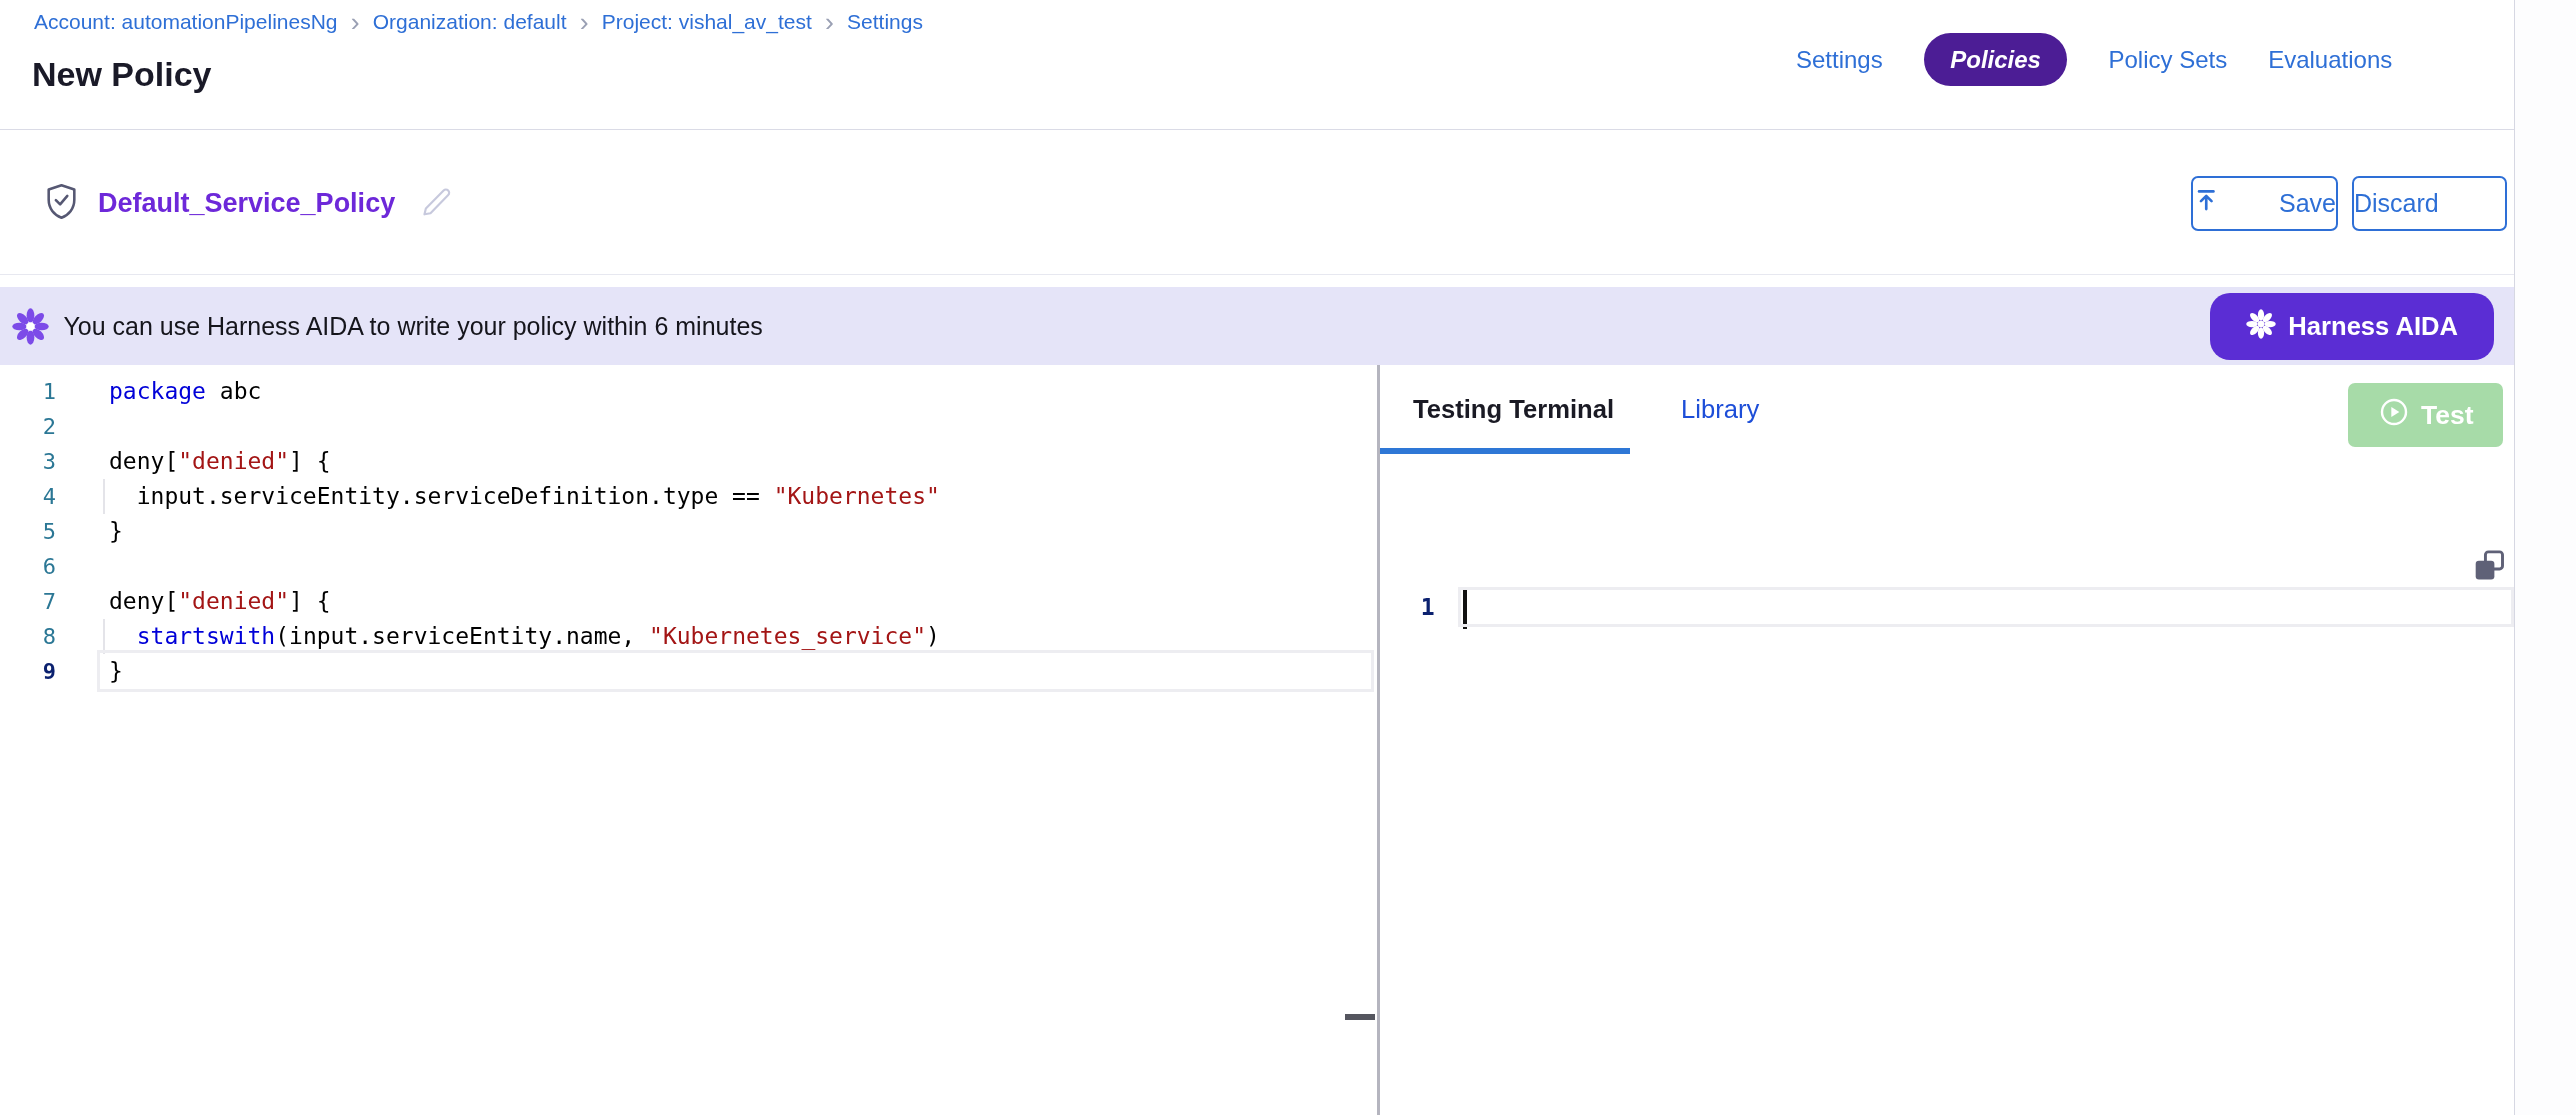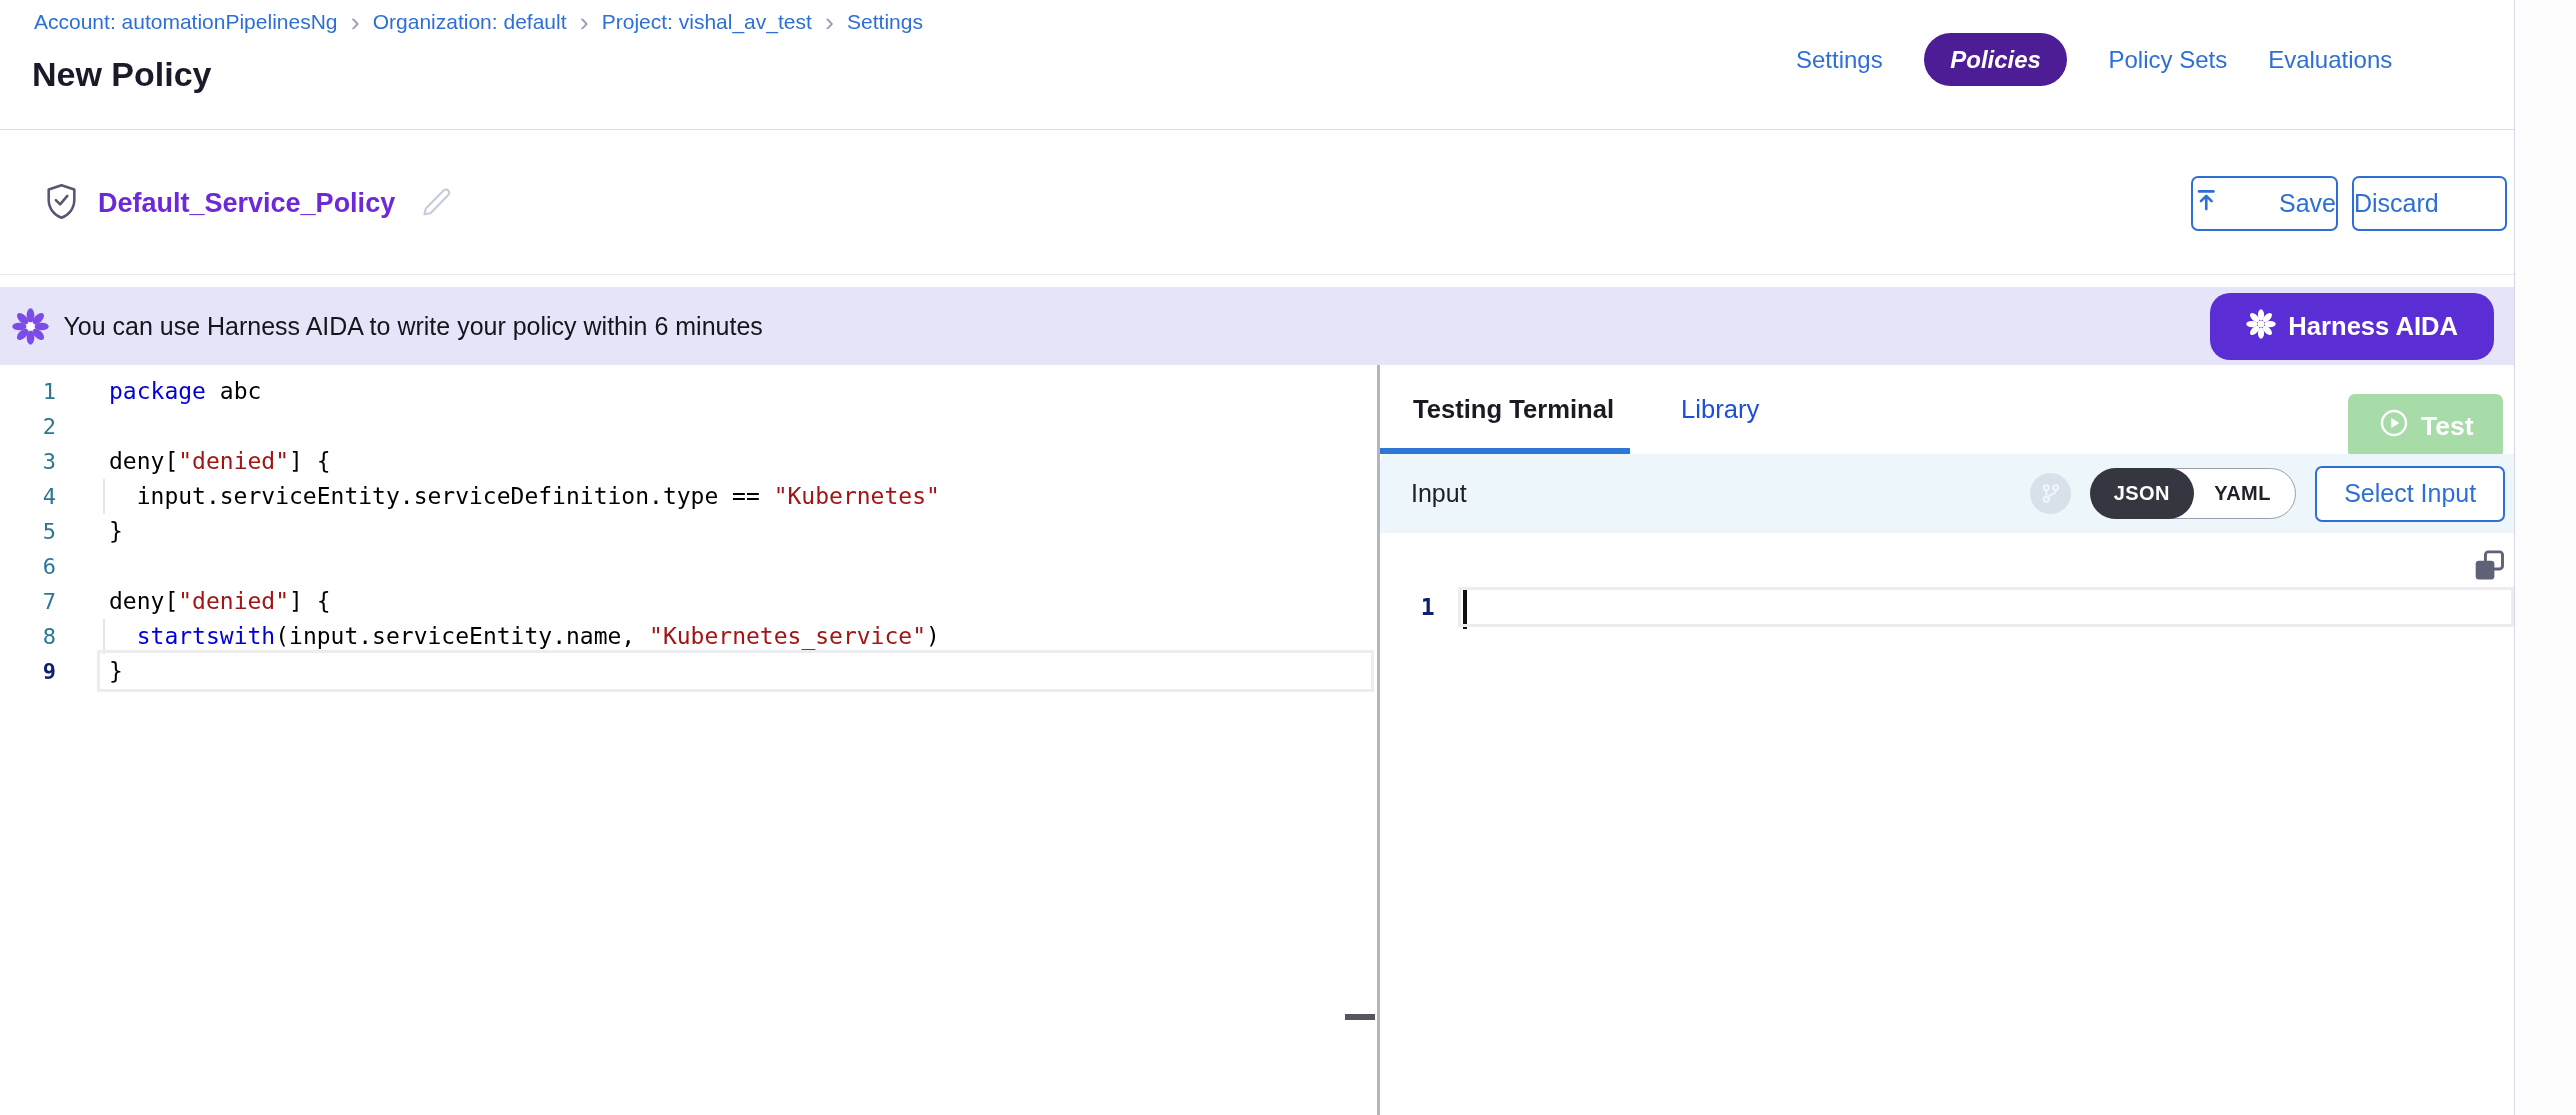--- a/index.html
+++ b/index.html
@@ -66,21 +66,21 @@
   .indent-guide { position:absolute; left:-6.2px; top:0; bottom:0; width:1.8px; background:#e4e4e9; }
   #overview-dash { position:absolute; left:1345px; top:649px; width:30px; height:6.2px; background:#55565f; }
 
   
   #testing-terminal-panel { position:absolute; left:1380px; top:365px; width:1134px; height:750px; background:#fff; }
   #rp-tabs { position:relative; height:89px; display:flex; align-items:center;
     padding-left:33px; gap:67px; }
   .rp-tab { font-size:25.6px; color:#1d4ed8; cursor:pointer; }
   .rp-tab.active { font-weight:700; color:#1a1a24; }
   #rp-underline { position:absolute; left:0; bottom:0; width:250px; height:6.2px; background:#2e77d6; }
-  #test-btn { position:absolute; right:10.6px; top:29px; width:155px; height:64px;
+  #test-btn { position:absolute; right:10.6px; top:18px; width:155px; height:64px;
     background:#a7dba8; border:none; border-radius:7px; color:#fff; font-size:26.5px;
     font-weight:700; display:flex; align-items:center; justify-content:center; gap:10.6px;
     cursor:default; font-family:inherit; }
   #input-row { position:absolute; left:0; top:89px; width:1134px; height:79px;
     background:#ecf6fb; border-top-left-radius:8.8px; display:flex; align-items:center;
     padding:0 8.8px 0 31px; }
   #input-label { font-size:25px; color:#20202a; }
   #input-row-controls { margin-left:auto; display:flex; align-items:center; gap:19.4px; }
   #branch-icon-btn { width:41px; height:41px; border-radius:50%; background:rgba(196,207,219,.55);
     display:flex; align-items:center; justify-content:center; cursor:default; border:none; }
@@ -245,40 +245,20 @@
     <button id="test-btn" disabled="">
       <span class="icon">
         <svg width="32" height="32" viewBox="0 0 24 24">
           <circle cx="12" cy="12" r="9" fill="none" stroke="#fff" stroke-width="1.8"></circle>
           <path d="M10 8.3 L16 12 L10 15.7 Z" fill="#fff"></path>
         </svg>
       </span>
       <span>Test</span>
     </button>
 
-    <div id="input-row">
-      <span id="input-label">Input</span>
-      <div id="input-row-controls">
-        <button id="branch-icon-btn">
-          <svg width="25" height="25" viewBox="0 0 24 24">
-            <circle cx="8" cy="6.5" r="2.4" fill="none" stroke="#f2f5f8" stroke-width="2"></circle>
-            <circle cx="17" cy="6.5" r="2.4" fill="none" stroke="#f2f5f8" stroke-width="2"></circle>
-            <circle cx="8" cy="17.5" r="2.4" fill="none" stroke="#f2f5f8" stroke-width="2"></circle>
-            <path d="M8 9 V15 M17 9 C17 13 12 12 9.5 15.5" fill="none" stroke="#f2f5f8" stroke-width="2" stroke-linecap="round"></path>
-          </svg>
-        </button>
-        <div id="format-toggle">
-          <span class="fmt-opt selected">JSON</span>
-          <span class="fmt-opt">YAML</span>
-        </div>
-        <button id="select-input-btn">
-          <span>Select Input</span>
-        </button>
-      </div>
-    </div>
 
     <div id="input-editor">
       <button id="copy-btn">
         <svg width="39" height="39" viewBox="0 0 24 24">
           <rect x="9.5" y="3" width="10.5" height="10.5" rx="1.8" fill="none" stroke="#5f6177" stroke-width="1.8"></rect>
           <rect x="3.5" y="8.5" width="11.5" height="11.5" rx="2" fill="#5f6177"></rect>
         </svg>
       </button>
       <div id="input-lines">
           <div class="code-line active">

